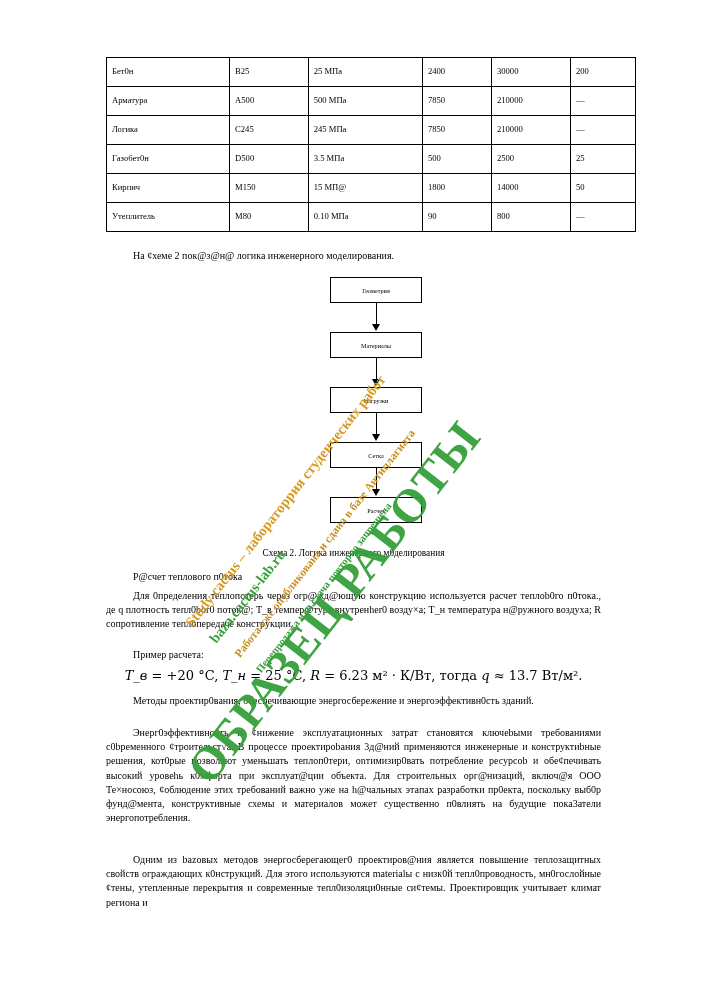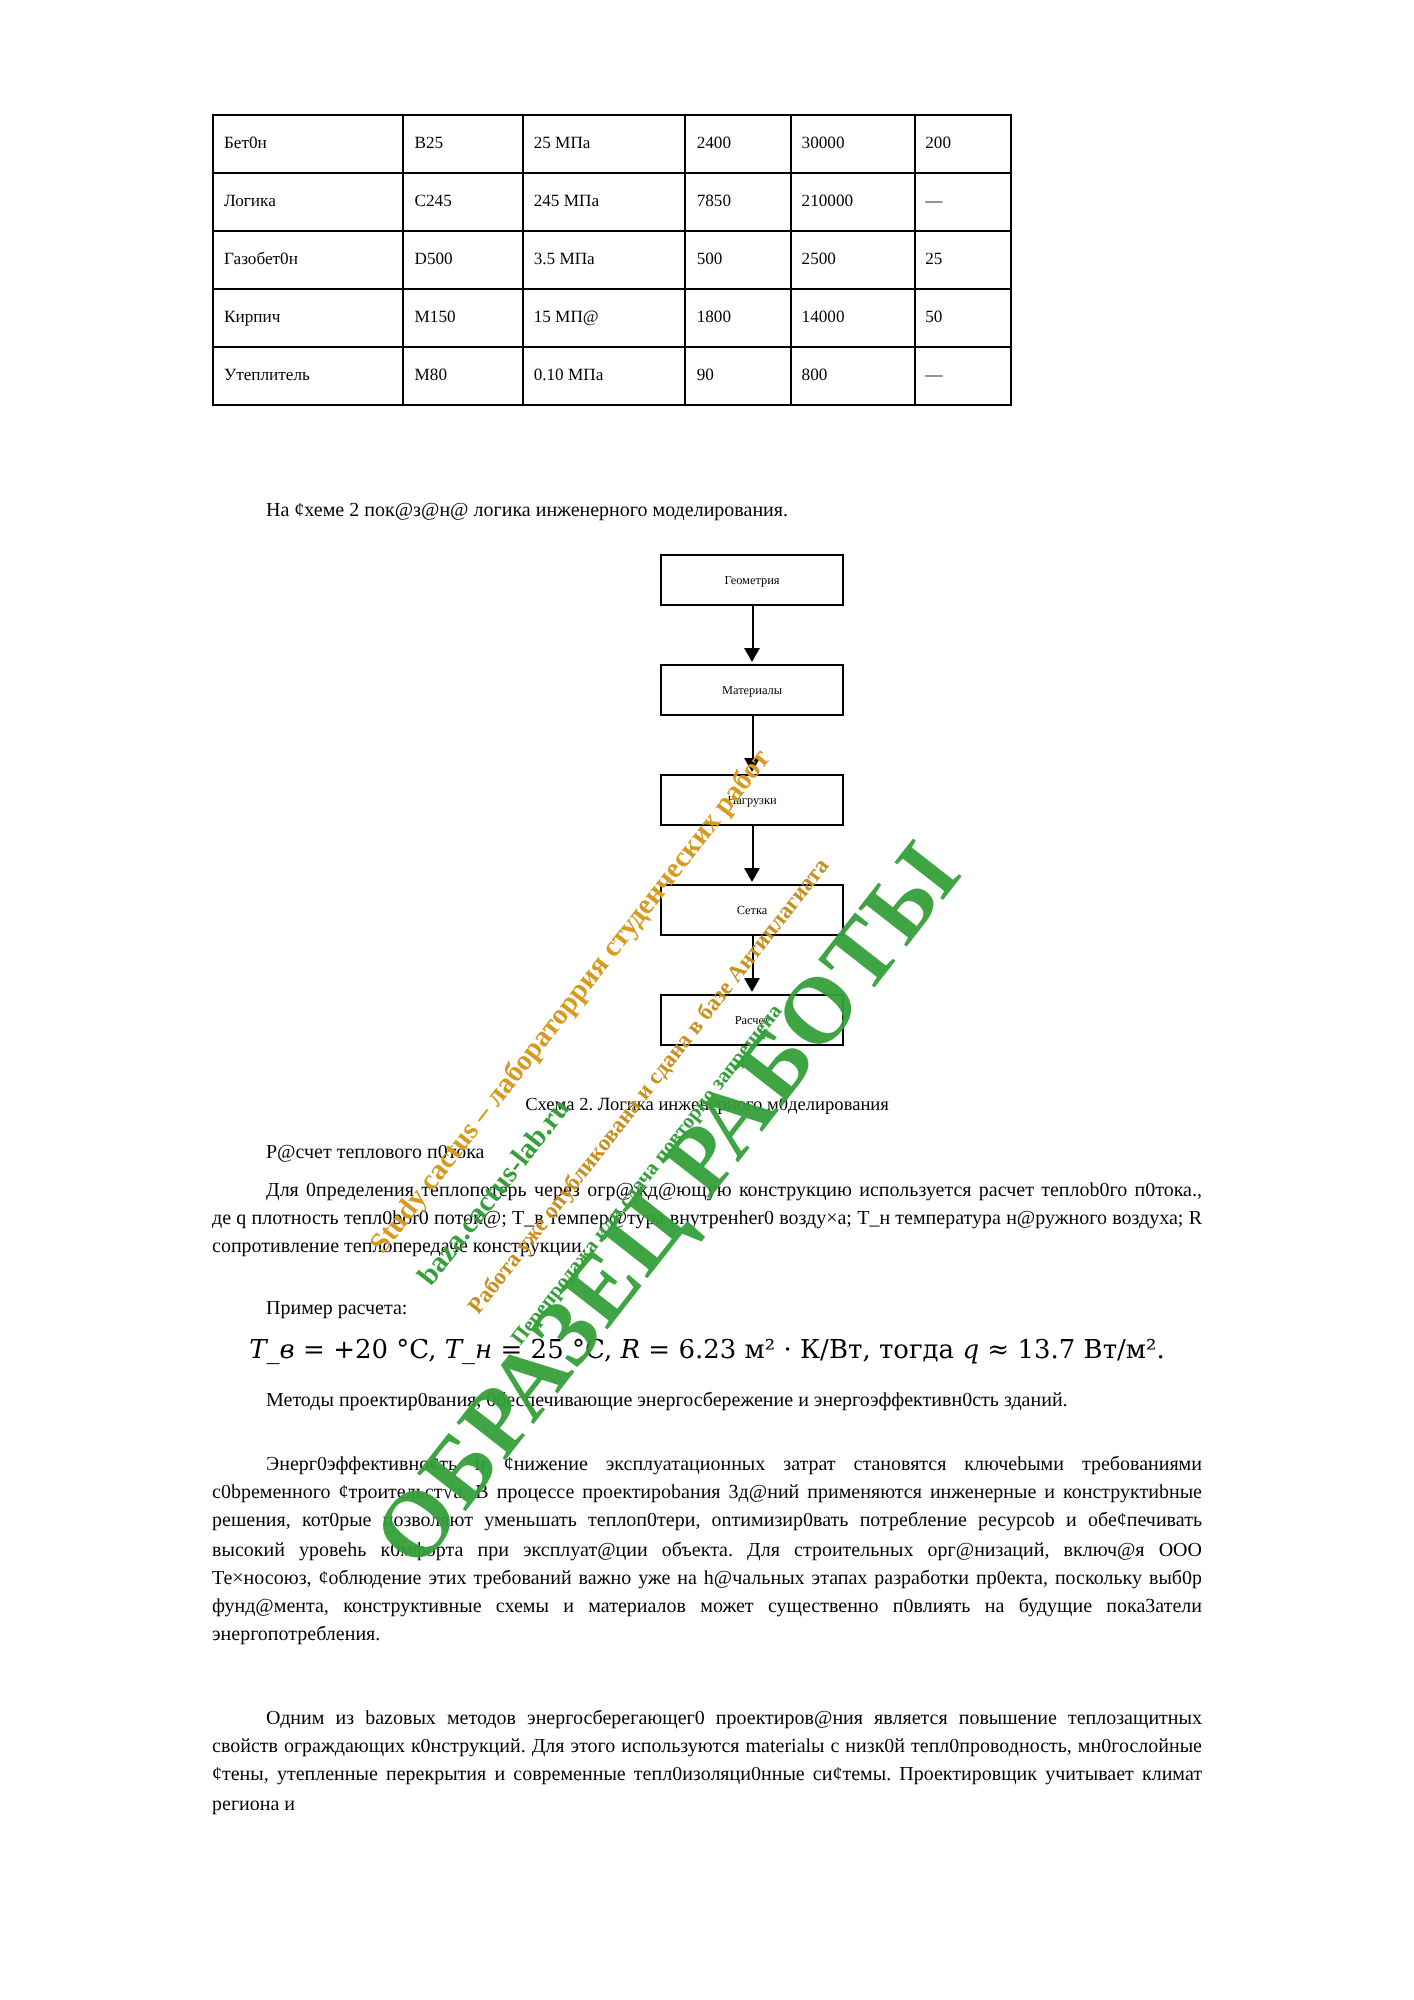--- a/index.html
+++ b/index.html
@@ -22,21 +22,21 @@
     left: 0; top: 0;
     width: 707px;
     height: 1000px;
     padding: 0;
   }
   
   table.mat {
     position: absolute;
     left: 106px;
     top: 57px;
-    width: 400px;
+    width: 530px;
     border-collapse: collapse;
     font-size: 8.6px;
     color: #000;
     padding-left: 40px;
   }
   table.mat td {
     border: 1px solid #000;
     padding: 5px 4px 5px 5px;
     vertical-align: middle;
     height: 18px;
@@ -184,20 +184,28 @@
 
     <table class="mat">
       <tbody>
         <tr>
           <td class="c0">Бет0н</td>
           <td class="c1">B25</td>
           <td class="c2">25 МПа</td>
           <td class="c3">2400</td>
           <td class="c4">30000</td>
           <td class="c5">200</td>
+        </tr>
+        <tr>
+          <td class="c0">Арматура</td>
+          <td class="c1">A500</td>
+          <td class="c2">500 МПа</td>
+          <td class="c3">7850</td>
+          <td class="c4">210000</td>
+          <td class="c5">—</td>
         </tr>
         <tr>
           <td class="c0">Логика</td>
           <td class="c1">C245</td>
           <td class="c2">245 МПа</td>
           <td class="c3">7850</td>
           <td class="c4">210000</td>
           <td class="c5">—</td>
         </tr>
         <tr>

